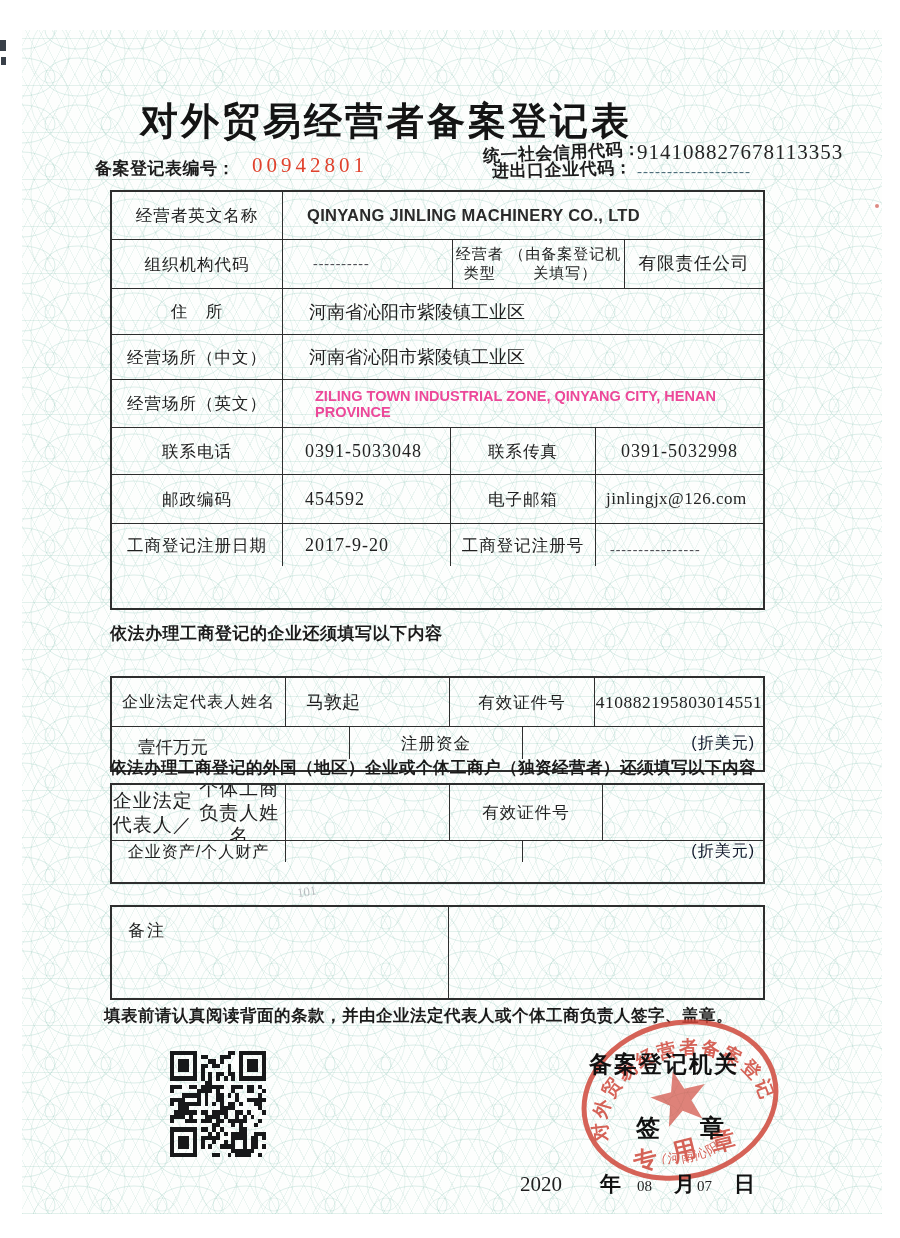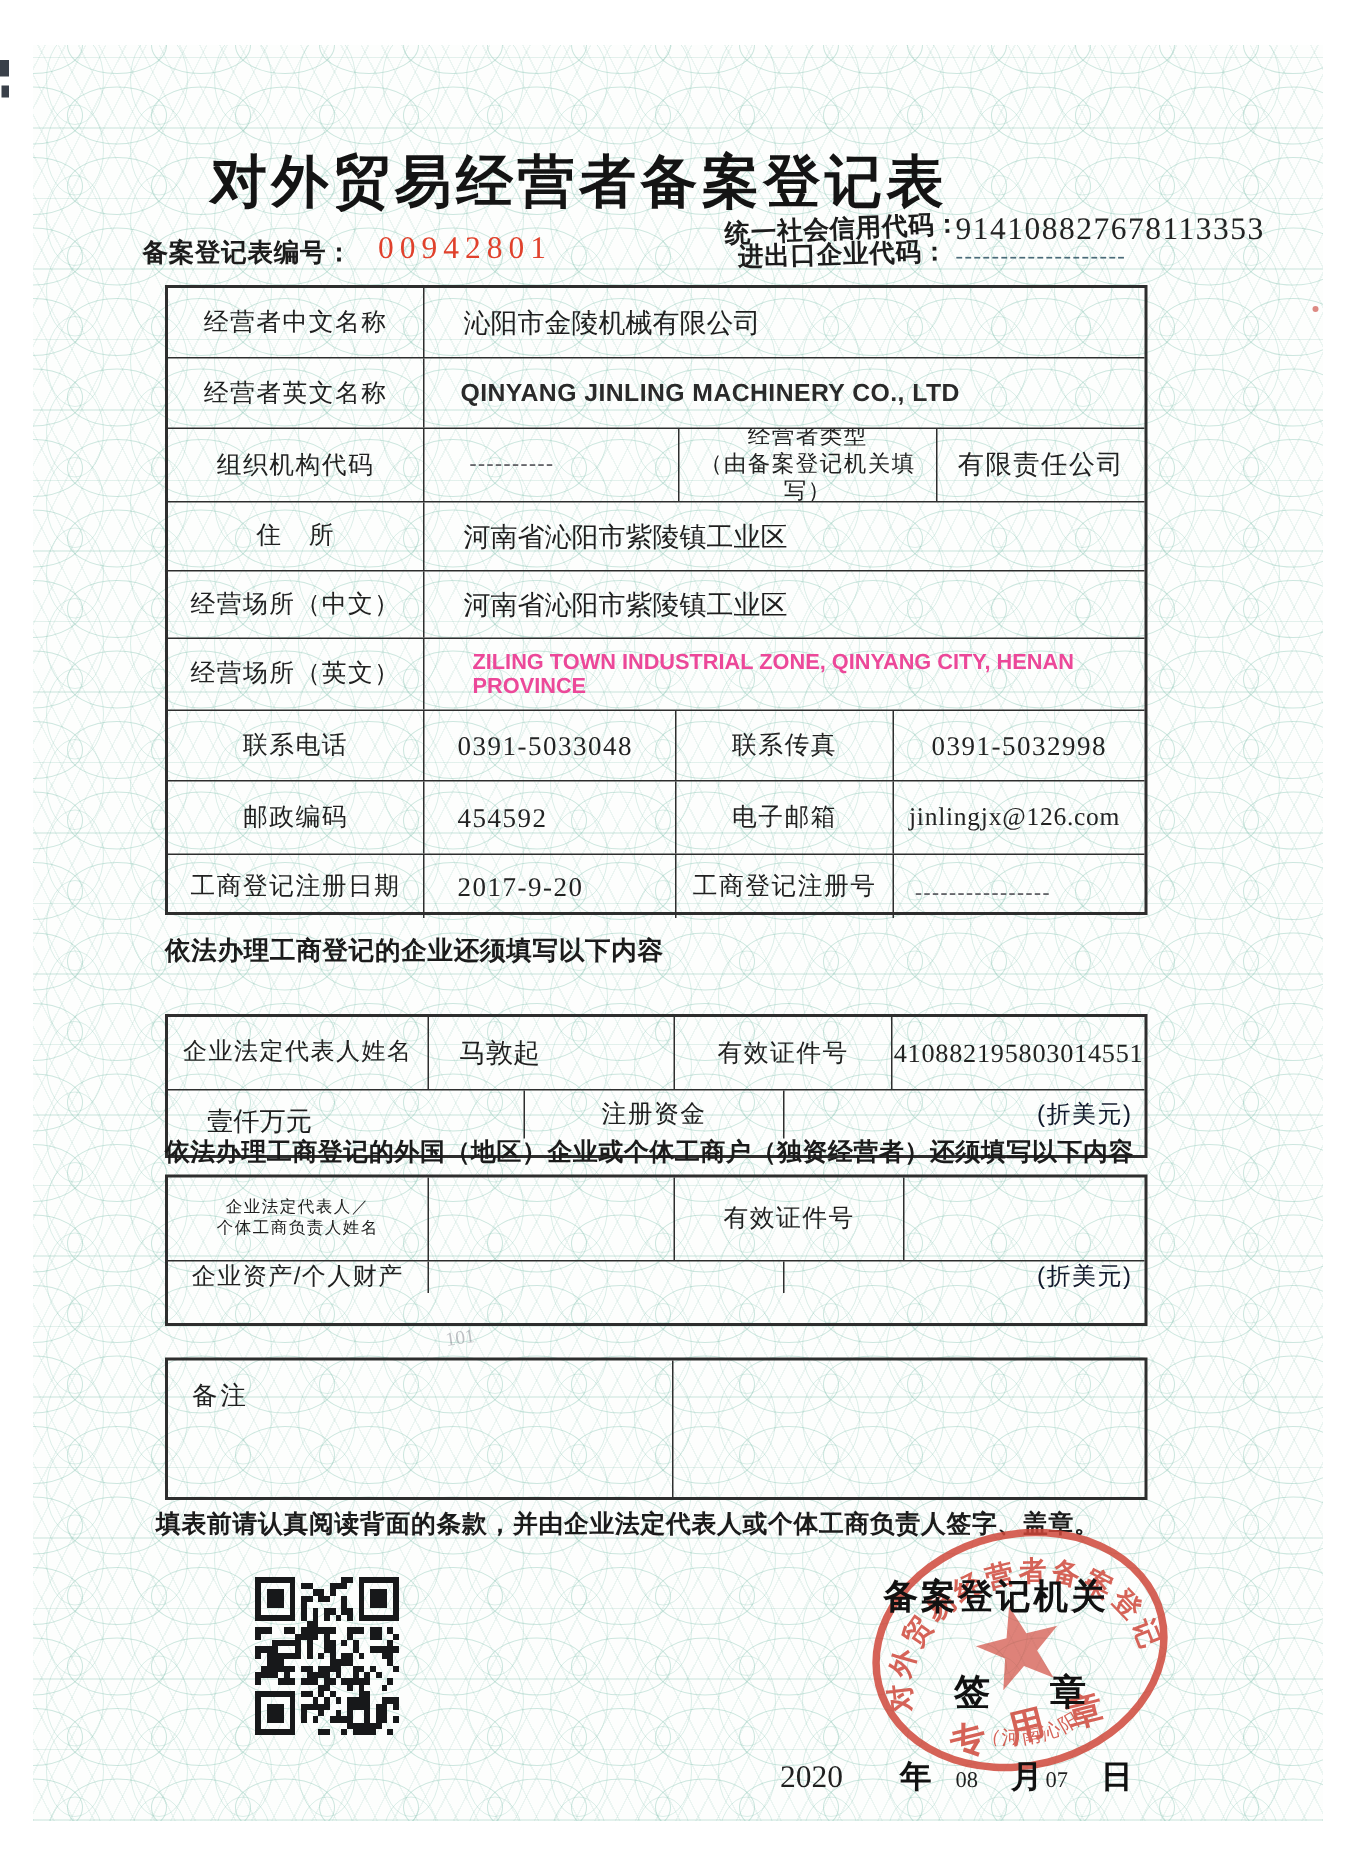--- a/index.html
+++ b/index.html
@@ -922,32 +922,28 @@
   <div class="abs" id="doc-title">对外贸易经营者备案登记表</div>
 
   <div class="abs hdr-label" style="left:95px;top:157px">备案登记表编号：</div>
   <div class="abs" id="form-no-value">00942801</div>
   <div class="abs hdr-label nowrap" id="credit-label">统一社会信用代码：</div>
   <div class="abs nowrap" id="credit-value">914108827678113353</div>
   <div class="abs hdr-label nowrap" id="ie-label">进出口企业代码：</div>
   <div class="abs nowrap" id="ie-value">-------------------</div>
 
   <div class="ftable" style="top:190px;height:420px">
-    <div class="frow" style="height:46px">
-      <div class="fcell lab" style="width:170px">经营者中文名称</div>
-      <div class="fcell val-cn" style="flex:1">沁阳市金陵机械有限公司</div>
-    </div>
     <div class="frow" style="height:47px">
       <div class="fcell lab" style="width:170px">经营者英文名称</div>
       <div class="fcell val-en" style="flex:1">QINYANG JINLING MACHINERY CO., LTD</div>
     </div>
     <div class="frow" style="height:49px">
       <div class="fcell lab" style="width:170px">组织机构代码</div>
       <div class="fcell dashes" style="width:170px">----------</div>
-      <div class="fcell lab" style="width:172px;font-size:15px;flex-direction:column;justify-content:center">
+      <div class="fcell lab" style="width:172px;font-size:15px;flex-direction:row;justify-content:center">
         <span>经营者类型</span>
         <span>（由备案登记机关填写）</span>
       </div>
       <div class="fcell lab" style="flex:1;font-size:17.5px">有限责任公司</div>
     </div>
     <div class="frow" style="height:46px">
       <div class="fcell lab" style="width:170px">住　所</div>
       <div class="fcell val-cn" style="flex:1">河南省沁阳市紫陵镇工业区</div>
     </div>
     <div class="frow" style="height:45px">
@@ -989,21 +985,21 @@
     <div class="frow" style="flex:1">
       <div class="fcell val-cn" style="width:237px;align-items:flex-start;padding-top:8px;font-size:17.5px">壹仟万元</div>
       <div class="fcell lab" style="width:173px">注册资金</div>
       <div class="fcell usd" style="flex:1">(折美元)</div>
     </div>
   </div>
 
   <div class="abs sec-title" style="top:757px;font-size:16.5px">依法办理工商登记的外国（地区）企业或个体工商户（独资经营者）还须填写以下内容</div>
   <div class="ftable" style="top:783px;height:101px">
     <div class="frow" style="height:55px">
-      <div class="fcell lab" style="width:173px;font-size:11px;flex-direction:column;justify-content:center">
+      <div class="fcell lab" style="width:173px;font-size:19px;flex-direction:row;justify-content:center">
         <span>企业法定代表人／</span>
         <span>个体工商负责人姓名</span>
       </div>
       <div class="fcell" style="width:164px"></div>
       <div class="fcell lab" style="width:153px">有效证件号</div>
       <div class="fcell" style="flex:1"></div>
     </div>
     <div class="frow" style="flex:1">
       <div class="fcell lab" style="width:173px;font-size:16px">企业资产/个人财产</div>
       <div class="fcell" style="width:237px"></div>

